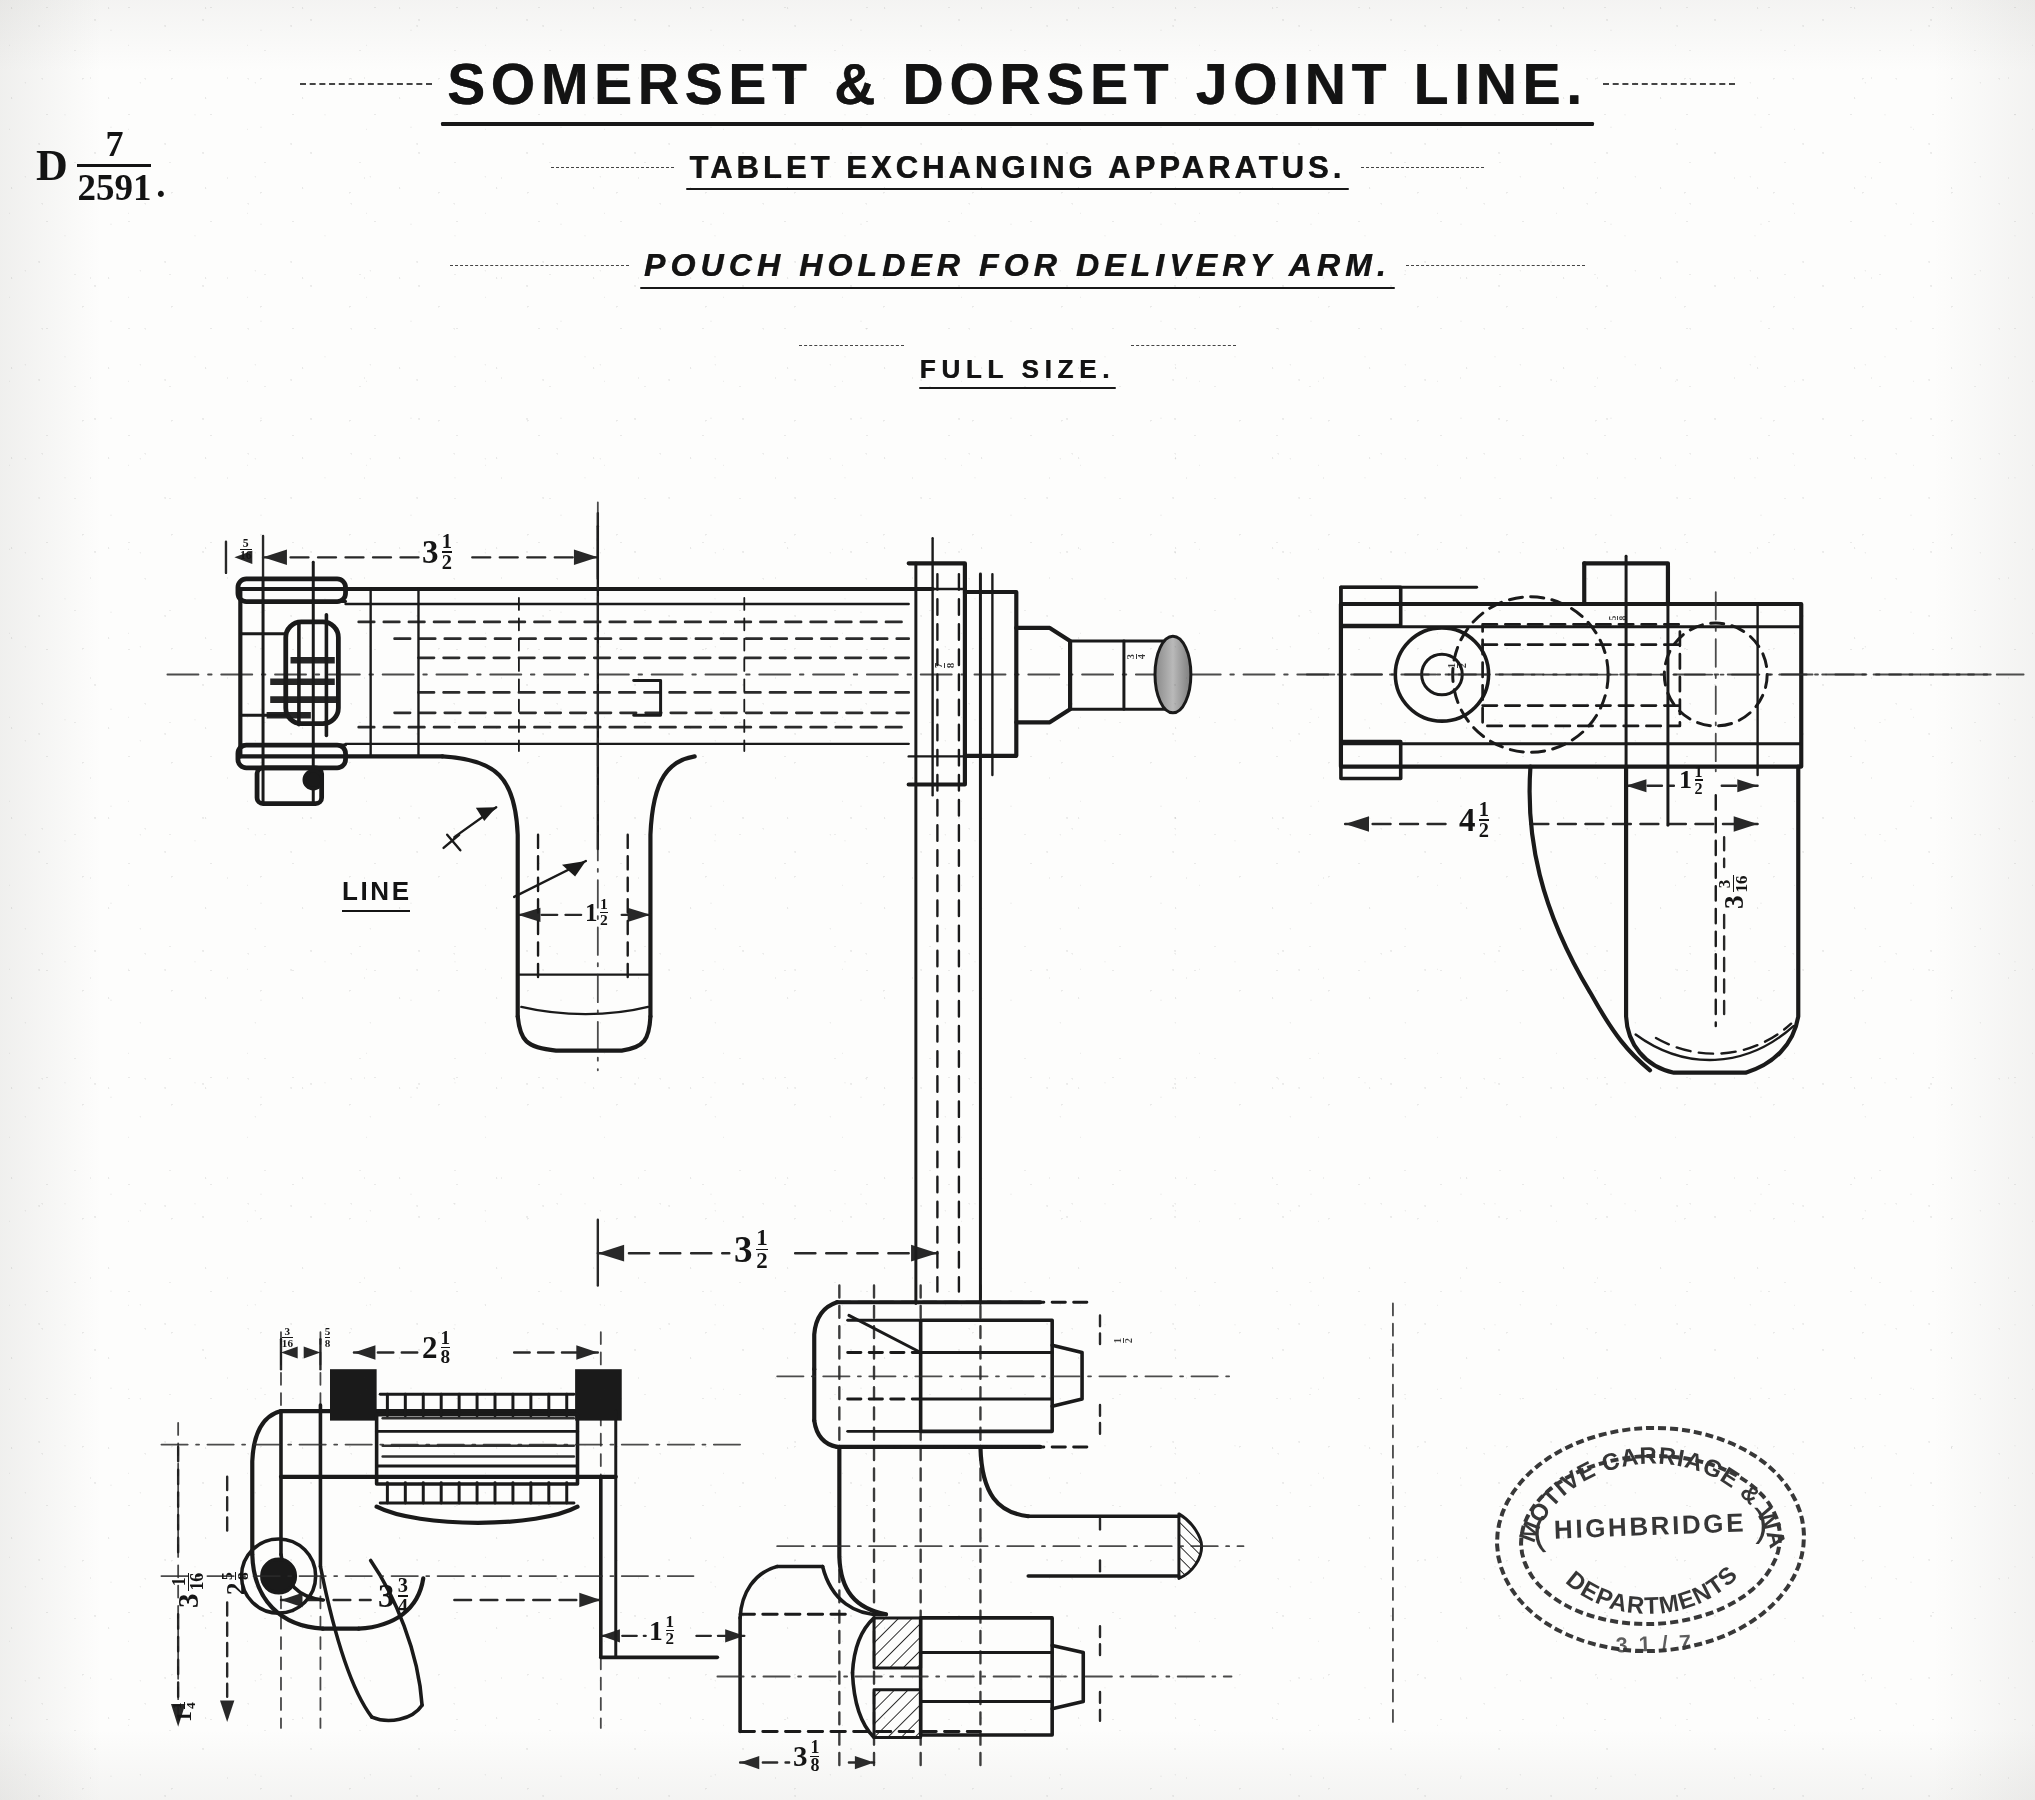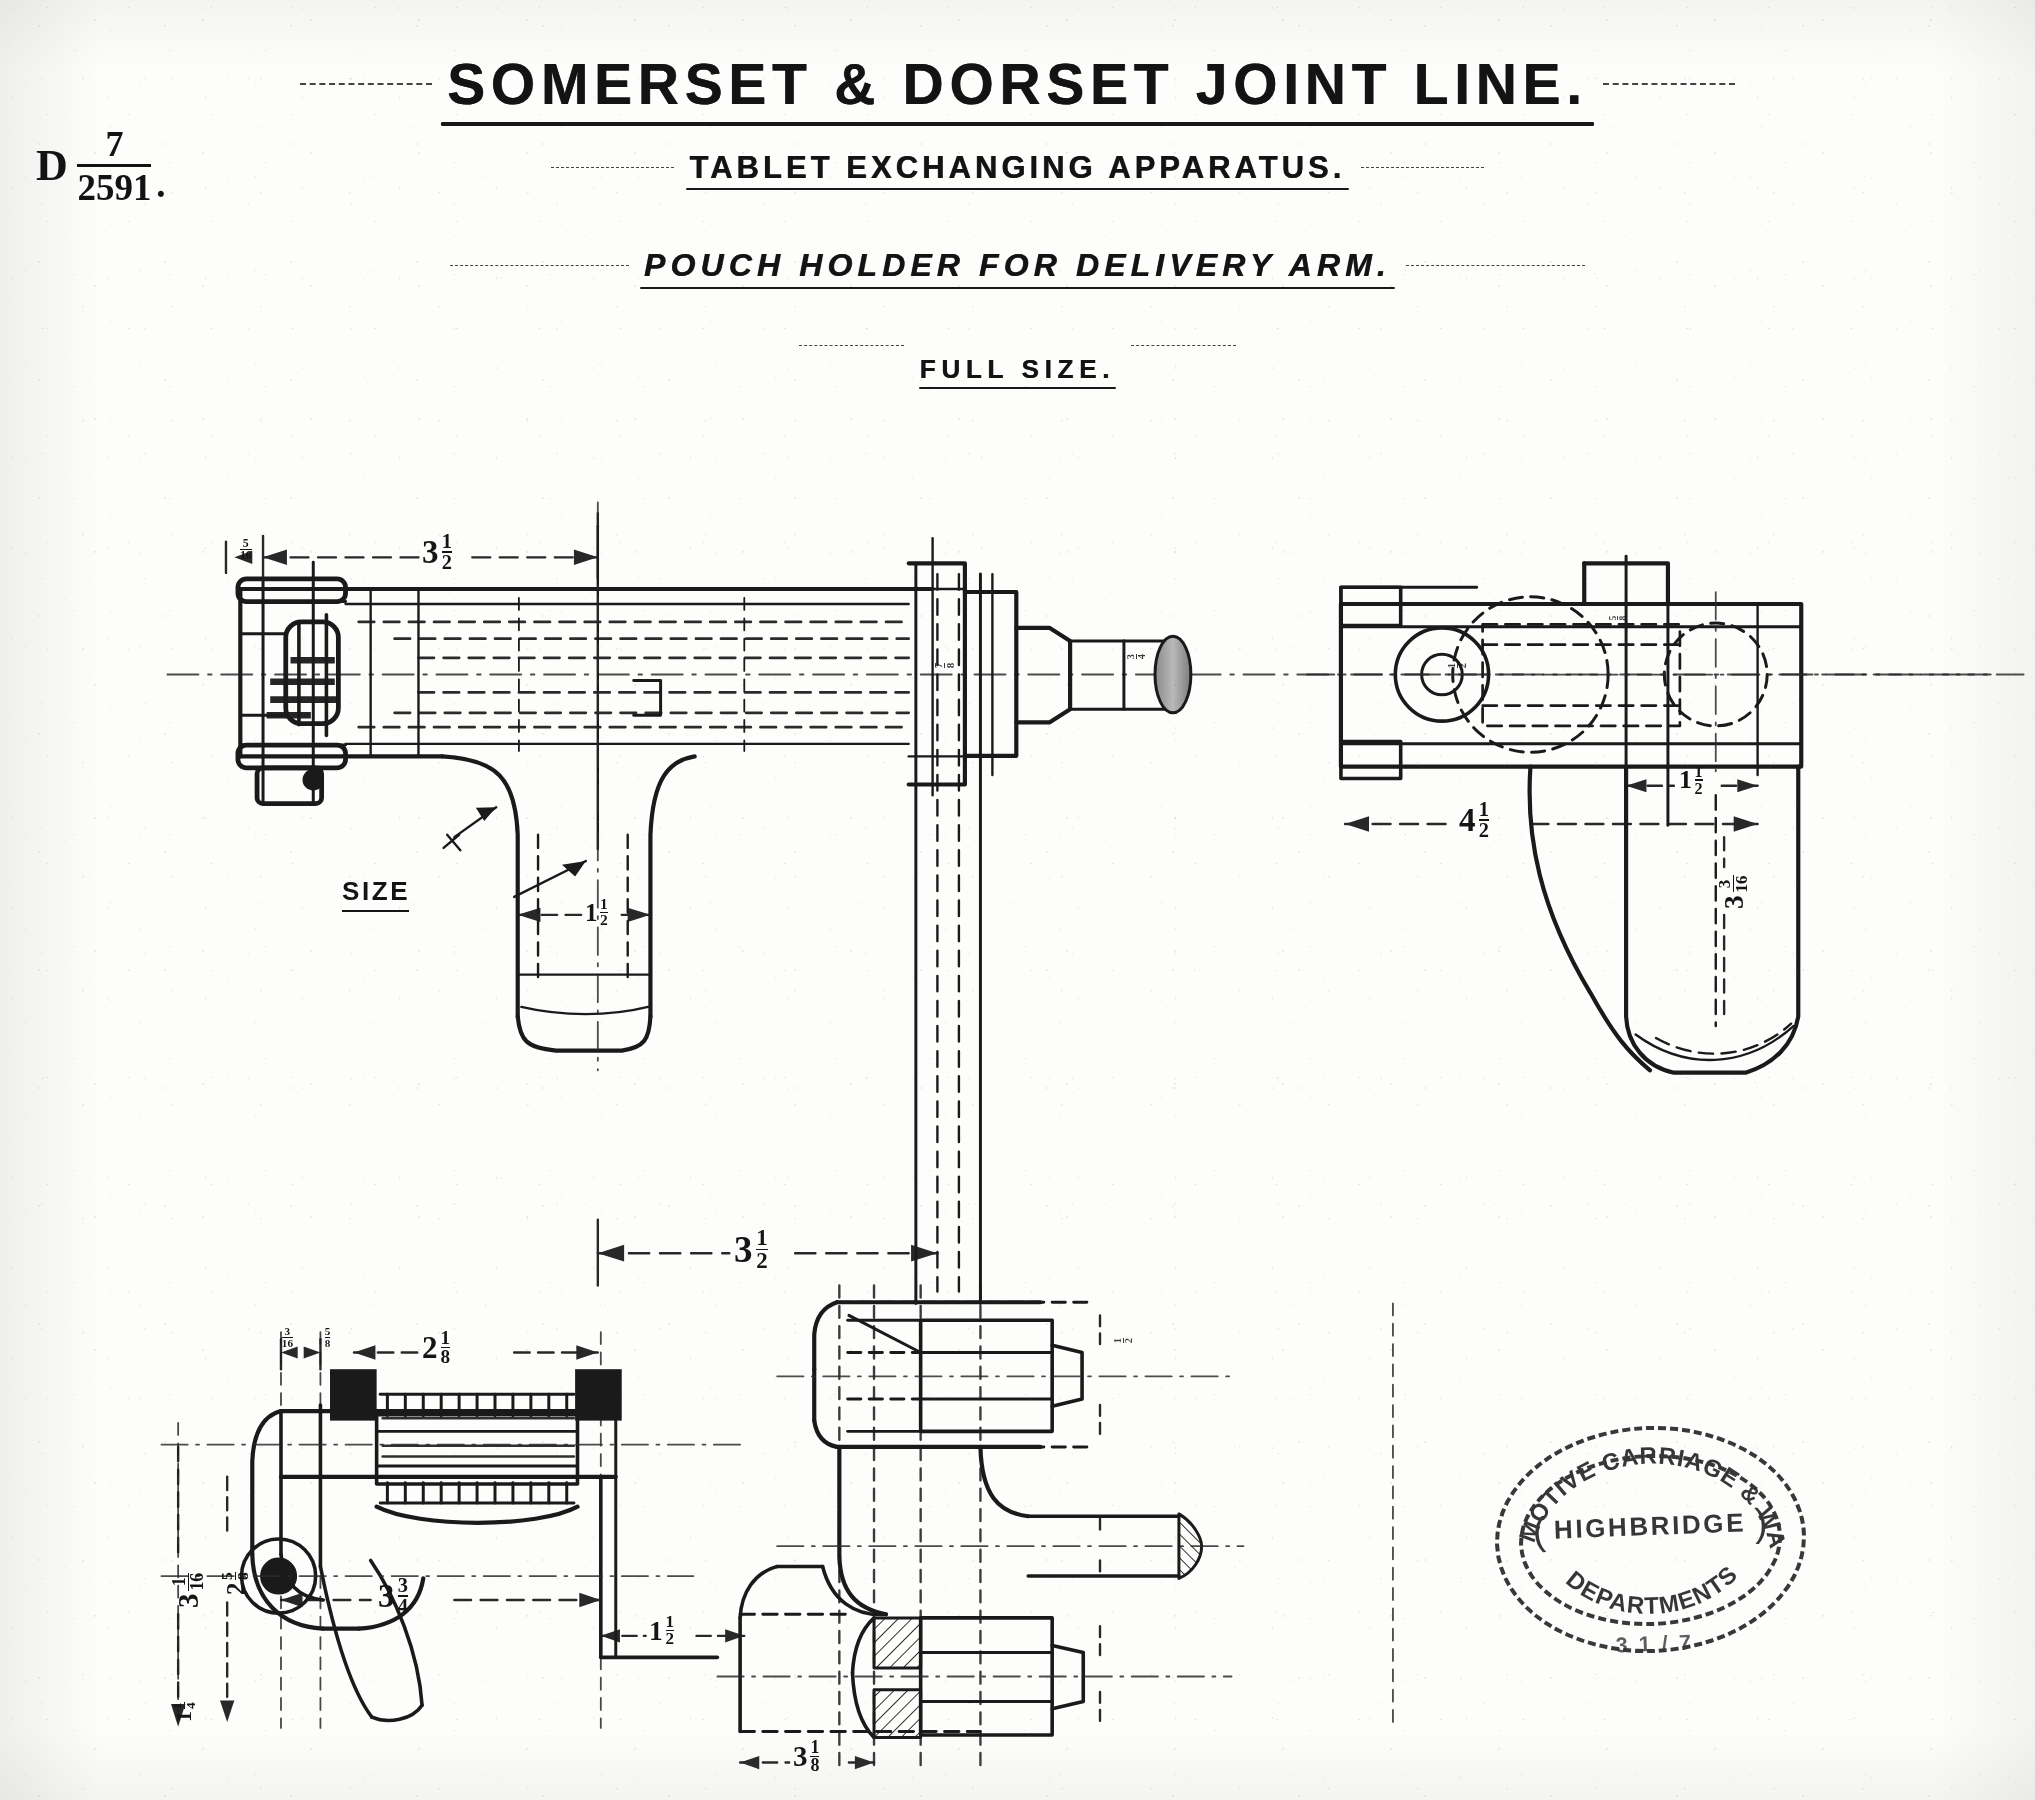--- a/index.html
+++ b/index.html
@@ -666,21 +666,21 @@
   <div class="dno">
     <span class="d">D</span>
     <span class="frac">
       <span class="num">7</span>
       <span class="bar"></span>
       <span class="den">2591</span>
     </span>
     <span class="dot">.</span>
   </div>
 
-  <div class="brass">SIZE</div>
+  <div class="brass">LINE</div>
 
   <div class="dim" style="left:422px;top:532px;font-size:33px;">
     <span class="w">3</span><span class="frac2">
         <span class="n">1</span>
         <span class="b"></span>
         <span class="d">2</span>
       </span>
   </div>
 
   <div class="dim" style="left:238px;top:538px;font-size:19px;">

